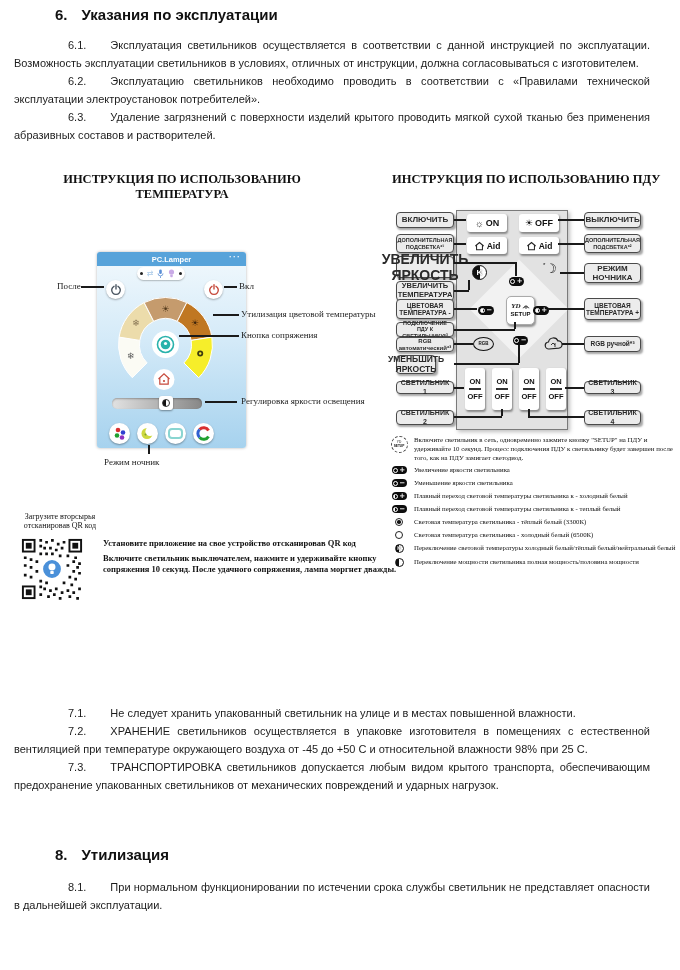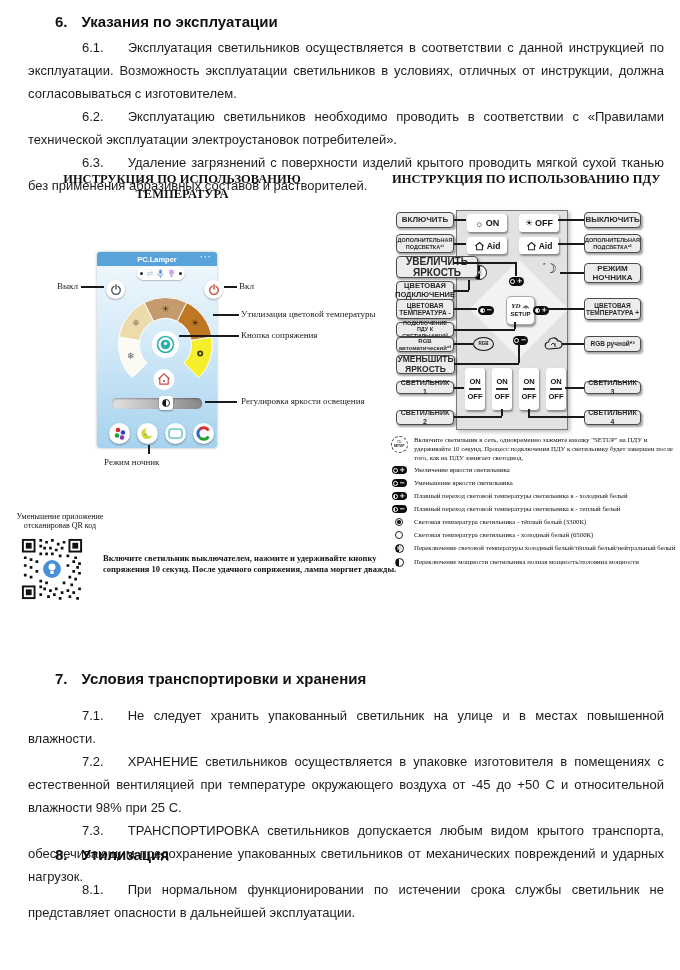--- a/index.html
+++ b/index.html
@@ -1,31 +1,31 @@
 <!DOCTYPE html>
 <html style="--app-header-blue: #57a3da; --teal-accent: #29b2ab; --power-red: #c64a3c; --arc-white: #fbfbf4; --arc-cream: #ecdcab; --arc-tan: #c59b6d; --arc-orange: #c07722; --arc-yellow: #f6ee2a; --remote-bg: #e2e2e2; --phone-bg-top: #f2f9fd; --phone-bg-bottom: #a6d2ee;"><head>
 <meta charset="utf-8">
 <style>
   html,body{margin:0;padding:0;background:#fff;}
   .page{position:relative;width:680px;height:970px;background:#fff;overflow:hidden;
         font-family:"Liberation Sans",sans-serif;color:#1c1c1c;}
   
   .sec-h{position:absolute;font-weight:bold;font-size:15px;color:#111;white-space:nowrap;}
   .sec-h .n{margin-right:14px;}
-  .paras{position:absolute;left:28px;width:636px;font-size:13px;line-height:23px;text-align:justify;}
+  .paras{position:absolute;left:14px;width:636px;font-size:11px;line-height:18px;text-align:justify;}
   .paras p{margin:0;text-indent:54px;}
   .paras .num{margin-right:24px;}
   
   .dtitle{position:absolute;font-family:"Liberation Serif",serif;font-weight:bold;font-size:12.5px;
           line-height:15px;text-align:center;color:#111;}
   .ann{position:absolute;font-family:"Liberation Serif",serif;font-size:9px;color:#222;white-space:nowrap;}
   .hline{position:absolute;height:1.5px;background:#1a1a1a;}
   .vline{position:absolute;width:1.5px;background:#1a1a1a;}
   
-  .phone{position:absolute;left:97px;top:252px;width:120px;height:196px;border-radius:3px;
+  .phone{position:absolute;left:97px;top:252px;width:149px;height:196px;border-radius:3px;
          box-shadow:0 0 3px rgba(0,0,0,.3);
          background:linear-gradient(180deg,var(--phone-bg-top,#f2f9fd) 0%,#d4eaf8 45%,var(--phone-bg-bottom,#a6d2ee) 100%);}
   .ph-head{position:absolute;left:0;top:0;width:100%;height:14px;background:var(--app-header-blue,#57a3da);
            border-radius:3px 3px 0 0;display:flex;align-items:center;justify-content:center;
            color:#fff;font-size:7.5px;font-weight:bold;}
   .ph-menu{position:absolute;right:5px;top:0;color:#eaf4fc;font-size:9px;letter-spacing:1px;}
   .ph-pill{position:absolute;left:40px;top:15px;width:48px;height:13px;background:#fff;border-radius:7px;
            box-shadow:0 1px 1.5px rgba(0,0,0,.25);display:flex;align-items:center;justify-content:center;gap:4px;}
   .dot{width:3px;height:3px;border-radius:50%;background:#222;}
   .pwr{position:absolute;width:19px;height:19px;border-radius:50%;background:#fff;
@@ -67,21 +67,21 @@
   .lg .bpill{position:static;width:15px;height:8px;}
   .ring{width:8px;height:8px;border:1.2px solid #222;border-radius:50%;box-sizing:border-box;
         display:flex;align-items:center;justify-content:center;}
   .qr-cap,.qr-txt{position:absolute;font-family:"Liberation Serif",serif;color:#111;}
 </style>
 </head>
 <body>
 
 <div class="page">
 
-  <div class="sec-h" style="left:55px;top:13px">
+  <div class="sec-h" style="left:55px;top:6px">
     <span class="n">6.</span><span>Указания по эксплуатации</span>
   </div>
   <div class="paras" style="top:36px">
     <p><span class="num">6.1.</span><span>Эксплуатация светильников осуществляется в соответствии с данной инструкцией по эксплуатации. Возможность эксплуатации светильников в условиях, отличных от инструкции, должна согласовываться с изготовителем.</span></p>
     <p><span class="num">6.2.</span><span>Эксплуатацию светильников необходимо проводить в соответствии с «Правилами технической эксплуатации электроустановок потребителей».</span></p>
     <p><span class="num">6.3.</span><span>Удаление загрязнений с поверхности изделий крытого проводить мягкой сухой тканью без применения абразивных составов и растворителей.</span></p>
   </div>
 
   <div class="dtitle" style="left:52px;top:172px;width:260px">ИНСТРУКЦИЯ ПО ИСПОЛЬЗОВАНИЮ ТЕМПЕРАТУРА</div>
 
@@ -170,34 +170,34 @@
     </div>
     <div class="ph-btn" style="left:96px">
       <svg width="17" height="17" viewBox="0 0 17 17">
         <path d="M13.5 5.5 A5.5 5.5 0 0 0 4.6 4.5" fill="none" stroke="#d83030" stroke-width="3"></path>
         <path d="M4.6 4.5 A5.5 5.5 0 0 0 4.6 12.5" fill="none" stroke="#3060d0" stroke-width="3"></path>
         <path d="M4.6 12.5 A5.5 5.5 0 0 0 13.5 11.5" fill="none" stroke="#20a030" stroke-width="3"></path>
       </svg>
     </div>
   </div>
 
-  <div class="ann" style="left:57px;top:281px">Выкл</div>
+  <div class="ann" style="left:57px;top:281px">После</div>
   <div class="hline" style="left:81px;top:286px;width:23px"></div>
   <div class="ann" style="left:239px;top:281px">Вкл</div>
   <div class="hline" style="left:224px;top:286px;width:13px"></div>
   <div class="ann" style="left:241px;top:309px">Утилизация цветовой температуры</div>
   <div class="hline" style="left:213px;top:314px;width:26px"></div>
   <div class="ann" style="left:241px;top:330px">Кнопка сопряжения</div>
   <div class="hline" style="left:179px;top:335px;width:60px"></div>
   <div class="ann" style="left:241px;top:396px">Регулировка яркости освещения</div>
   <div class="hline" style="left:205px;top:401px;width:32px"></div>
   <div class="vline" style="left:148px;top:445px;height:9px"></div>
   <div class="ann" style="left:104px;top:457px">Режим ночник</div>
 
-  <div class="qr-cap" style="left:10px;top:512px;width:100px;font-size:8px;text-align:center">Уменьшение приложение отсканировав QR код</div>
+  <div class="qr-cap" style="left:10px;top:512px;width:100px;font-size:8px;text-align:center">Загрузите вторсырья отсканировав QR код</div>
   <svg width="64" height="64" viewBox="0 0 33 33" style="position:absolute;left:20px;top:537px">
     <rect x="0" y="0" width="33" height="33" fill="#fff"></rect>
     <g fill="#111">
       <rect x="1" y="1" width="7" height="7"></rect>
         <rect x="25" y="1" width="7" height="7"></rect>
         <rect x="1" y="25" width="7" height="7"></rect>
     </g>
     <g fill="#fff">
         <rect x="2" y="2" width="5" height="5"></rect>
         <rect x="26" y="2" width="5" height="5"></rect>
@@ -206,20 +206,21 @@
     <g fill="#111">
       <rect x="3" y="3" width="3" height="3"></rect>
         <rect x="27" y="3" width="3" height="3"></rect>
         <rect x="3" y="27" width="3" height="3"></rect>
       <path d="M10 1h1.4v1.4h-1.4z M13 2h1.4v1.4h-1.4z M16 1h1.4v1.4h-1.4z M19 3h1.4v1.4h-1.4z M22 2h1.4v1.4h-1.4z M10 4h1.4v1.4h-1.4z M12 5h1.4v1.4h-1.4z M15 5h1.4v1.4h-1.4z M18 6h1.4v1.4h-1.4z M21 5h1.4v1.4h-1.4z M10 8h1.4v1.4h-1.4z M13 8h1.4v1.4h-1.4z M16 8h1.4v1.4h-1.4z M20 9h1.4v1.4h-1.4z M24 9h1.4v1.4h-1.4z M28 10h1.4v1.4h-1.4z M2 10h1.4v1.4h-1.4z M5 11h1.4v1.4h-1.4z M8 12h1.4v1.4h-1.4z M27 12h1.4v1.4h-1.4z M30 13h1.4v1.4h-1.4z M2 14h1.4v1.4h-1.4z M5 15h1.4v1.4h-1.4z M29 15h1.4v1.4h-1.4z M24 14h1.4v1.4h-1.4z M8 17h1.4v1.4h-1.4z M27 17h1.4v1.4h-1.4z M30 18h1.4v1.4h-1.4z M2 19h1.4v1.4h-1.4z M5 20h1.4v1.4h-1.4z M25 20h1.4v1.4h-1.4z M28 21h1.4v1.4h-1.4z M10 22h1.4v1.4h-1.4z M13 23h1.4v1.4h-1.4z M22 23h1.4v1.4h-1.4z M26 24h1.4v1.4h-1.4z M10 25h1.4v1.4h-1.4z M12 26h1.4v1.4h-1.4z M15 27h1.4v1.4h-1.4z M18 26h1.4v1.4h-1.4z M21 28h1.4v1.4h-1.4z M24 27h1.4v1.4h-1.4z M27 28h1.4v1.4h-1.4z M30 26h1.4v1.4h-1.4z M10 29h1.4v1.4h-1.4z M14 30h1.4v1.4h-1.4z M17 29h1.4v1.4h-1.4z M20 31h1.4v1.4h-1.4z M25 30h1.4v1.4h-1.4z M29 31h1.4v1.4h-1.4z"></path>
     </g>
     <circle cx="16.5" cy="16.5" r="5" fill="#4a90d9" stroke="#fff" stroke-width="0.8"></circle>
     <circle cx="16.5" cy="15.5" r="1.8" fill="#fff"></circle>
       <rect x="15.6" y="17.5" width="1.8" height="1.6" rx="0.4" fill="#fff"></rect>
   </svg>
+  <div class="qr-txt" style="left:103px;top:538px;width:290px;font-size:8.5px;font-weight:bold">Установите приложение на свое устройство отсканировав QR код</div>
   <div class="qr-txt" style="left:103px;top:553px;width:300px;font-size:8.5px;font-weight:bold;line-height:1.3">Включите светильник выключателем, нажмите и удерживайте кнопку сопряжения 10 секунд. После удачного сопряжения, лампа моргнет дважды.</div>
 
   <div class="remote">
     <div class="diamond"></div>
     <div class="rbtn" style="left:10px;top:3px;width:40px;height:18px">
       <span style="font-size:10px">☼</span>
       <span style="font-weight:bold;font-size:9px">ON</span>
     </div>
     <div class="rbtn" style="left:62px;top:3px;width:40px;height:18px">
       <span style="font-size:9px">☀</span>
@@ -293,26 +294,26 @@
     </div>
     <div class="lamp-col" style="left:89px">
       <span>ON</span>
         <span class="ln"></span>
         <span>OFF</span>
     </div>
   </div>
 
   <div class="lbox" style="left:396px;top:212px;width:58px;height:16px;font-size:8px">ВКЛЮЧИТЬ</div>
   <div class="lbox" style="left:396px;top:234px;width:58px;height:19px;font-size:5.5px">ДОПОЛНИТЕЛЬНАЯ ПОДСВЕТКА*¹</div>
-  <div class="lbox" style="left:396px;top:256px;width:82px;height:22px;font-size:10px">УВЕЛИЧИТЬ ЯРКОСТЬ</div>
-  <div class="lbox" style="left:396px;top:281px;width:58px;height:20px;font-size:7.5px">ЦВЕТОВАЯ ПОДКЛЮЧЕНИЕ</div>
+  <div class="lbox" style="left:396px;top:256px;width:58px;height:22px;font-size:14px">УВЕЛИЧИТЬ ЯРКОСТЬ</div>
+  <div class="lbox" style="left:396px;top:281px;width:58px;height:20px;font-size:7.5px">УВЕЛИЧИТЬ ТЕМПЕРАТУРА</div>
   <div class="lbox" style="left:396px;top:299px;width:58px;height:20px;font-size:6.5px">ЦВЕТОВАЯ ТЕМПЕРАТУРА -</div>
   <div class="lbox" style="left:396px;top:322px;width:58px;height:15px;font-size:5.5px">ПОДКЛЮЧЕНИЕ ПДУ К СВЕТИЛЬНИКУ*³</div>
   <div class="lbox" style="left:396px;top:337px;width:58px;height:15px;font-size:6px">RGB автоматический*³</div>
-  <div class="lbox" style="left:396px;top:355px;width:59px;height:19px;font-size:8.5px">УМЕНЬШИТЬ ЯРКОСТЬ</div>
+  <div class="lbox" style="left:396px;top:355px;width:40px;height:19px;font-size:8.5px">УМЕНЬШИТЬ ЯРКОСТЬ</div>
   <div class="lbox" style="left:396px;top:381px;width:58px;height:13px;font-size:7px">СВЕТИЛЬНИК 1</div>
   <div class="lbox" style="left:396px;top:410px;width:58px;height:15px;font-size:7px">СВЕТИЛЬНИК 2</div>
 
   <div class="lbox" style="left:584px;top:212px;width:57px;height:16px;font-size:8px">ВЫКЛЮЧИТЬ</div>
   <div class="lbox" style="left:584px;top:234px;width:57px;height:19px;font-size:5.5px">ДОПОЛНИТЕЛЬНАЯ ПОДСВЕТКА*²</div>
   <div class="lbox" style="left:584px;top:263px;width:57px;height:20px;font-size:8px">РЕЖИМ НОЧНИКА</div>
   <div class="lbox" style="left:584px;top:298px;width:57px;height:22px;font-size:6.5px">ЦВЕТОВАЯ ТЕМПЕРАТУРА +</div>
   <div class="lbox" style="left:584px;top:336px;width:57px;height:16px;font-size:6.5px">RGB ручной*³</div>
   <div class="lbox" style="left:584px;top:381px;width:57px;height:13px;font-size:7px">СВЕТИЛЬНИК 3</div>
   <div class="lbox" style="left:584px;top:410px;width:57px;height:15px;font-size:7px">СВЕТИЛЬНИК 4</div>
@@ -405,23 +406,20 @@
       </span>
     <span>Переключение световой температуры холодный белый/тёплый белый/нейтральный белый</span>
   </div>
   <div class="lg" style="top:558px">
     <span class="ic">
         <span class="halfk" style="width:9px;height:9px"></span>
       </span>
     <span>Переключение мощности светильника полная мощность/половина мощности</span>
   </div>
 
-  <div class="sec-h" style="left:55px;top:670px">
-    <span class="n">7.</span><span>Условия транспортировки и хранения</span>
-  </div>
   <div class="paras" style="top:704px">
     <p><span class="num">7.1.</span><span>Не следует хранить упакованный светильник на улице и в местах повышенной влажности.</span></p>
     <p><span class="num">7.2.</span><span>ХРАНЕНИЕ светильников осуществляется в упаковке изготовителя в помещениях с естественной вентиляцией при температуре окружающего воздуха от -45 до +50 С и относительной влажности 98% при 25 С.</span></p>
     <p><span class="num">7.3.</span><span>ТРАНСПОРТИРОВКА светильников допускается любым видом крытого транспорта, обеспечивающим предохранение упакованных светильников от механических повреждений и ударных нагрузок.</span></p>
   </div>
 
   <div class="sec-h" style="left:55px;top:846px">
     <span class="n">8.</span><span>Утилизация</span>
   </div>
   <div class="paras" style="top:878px">

